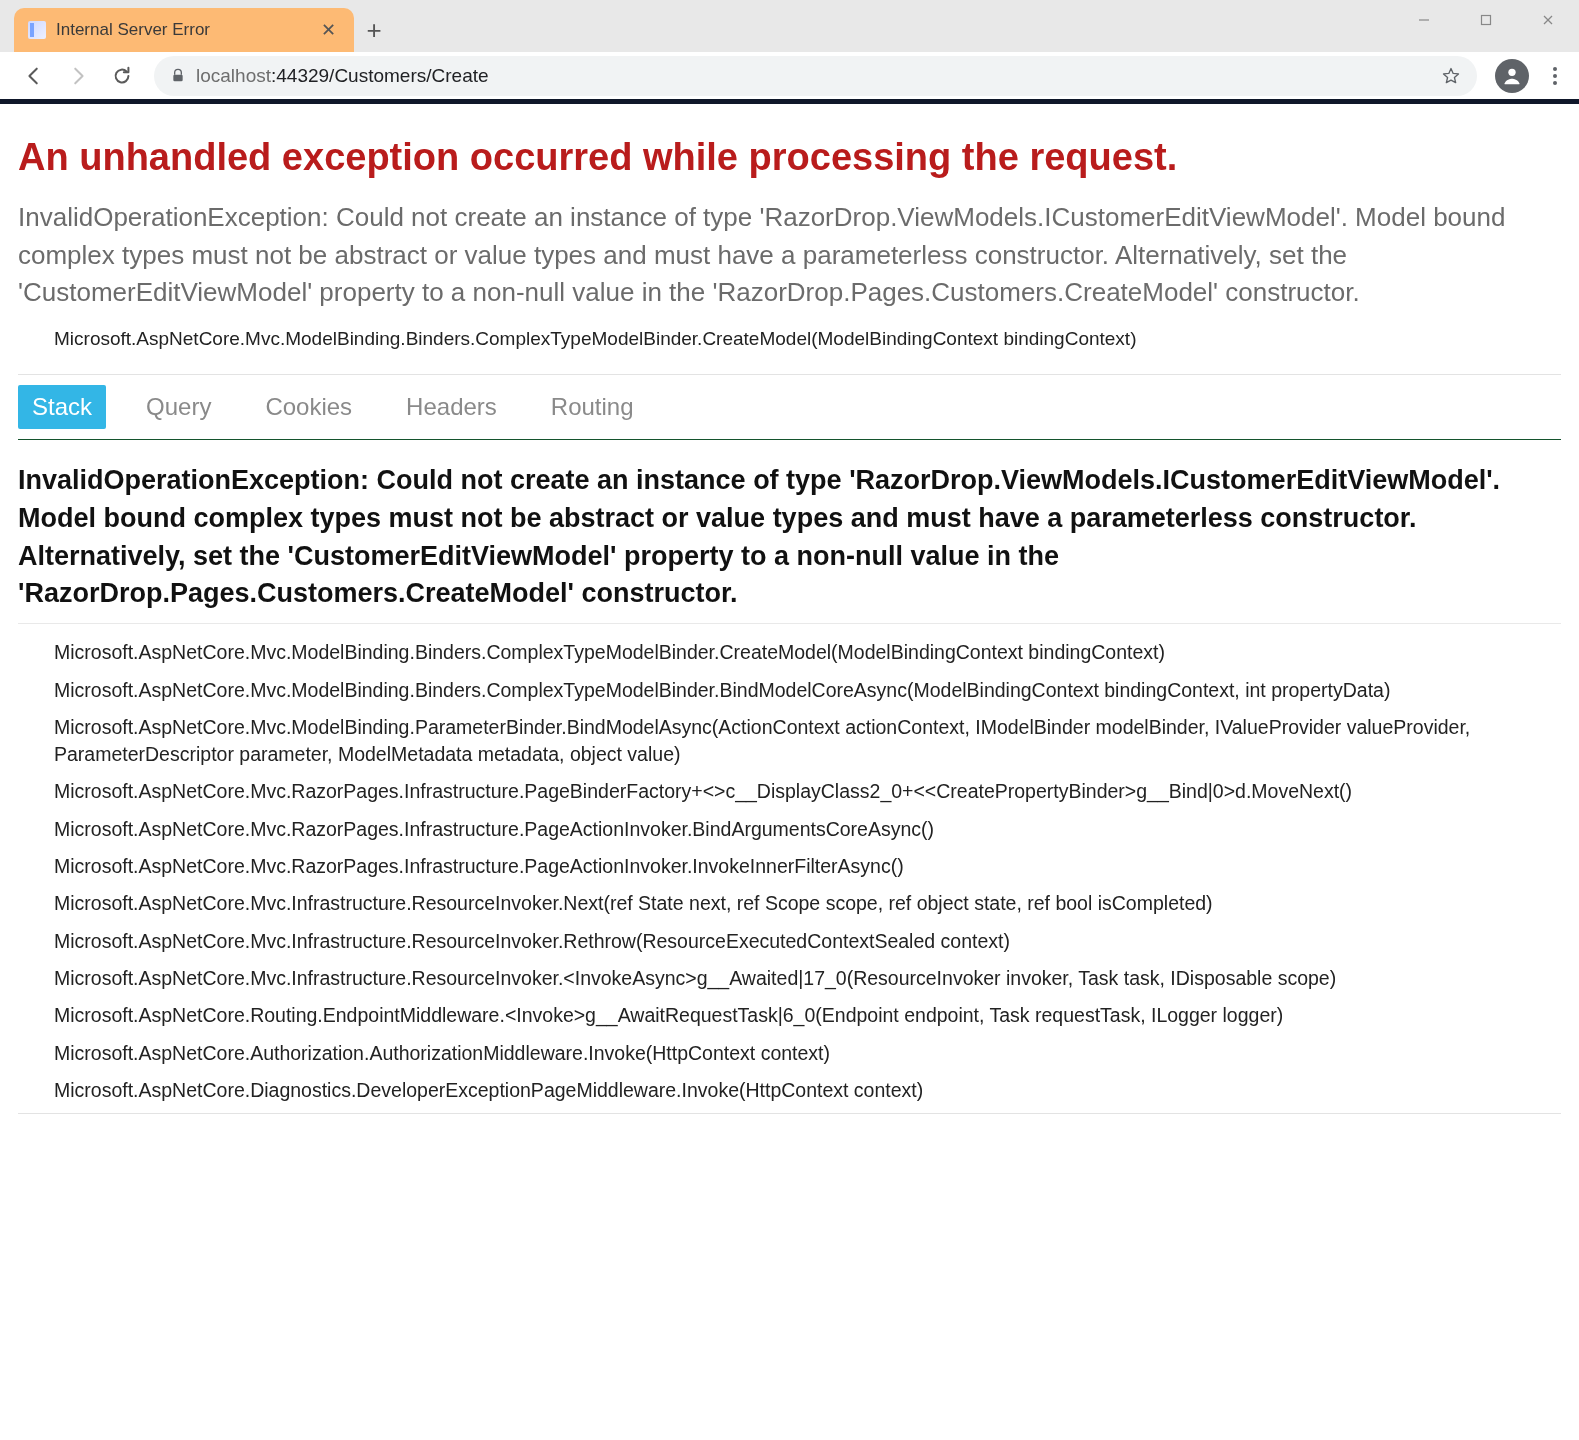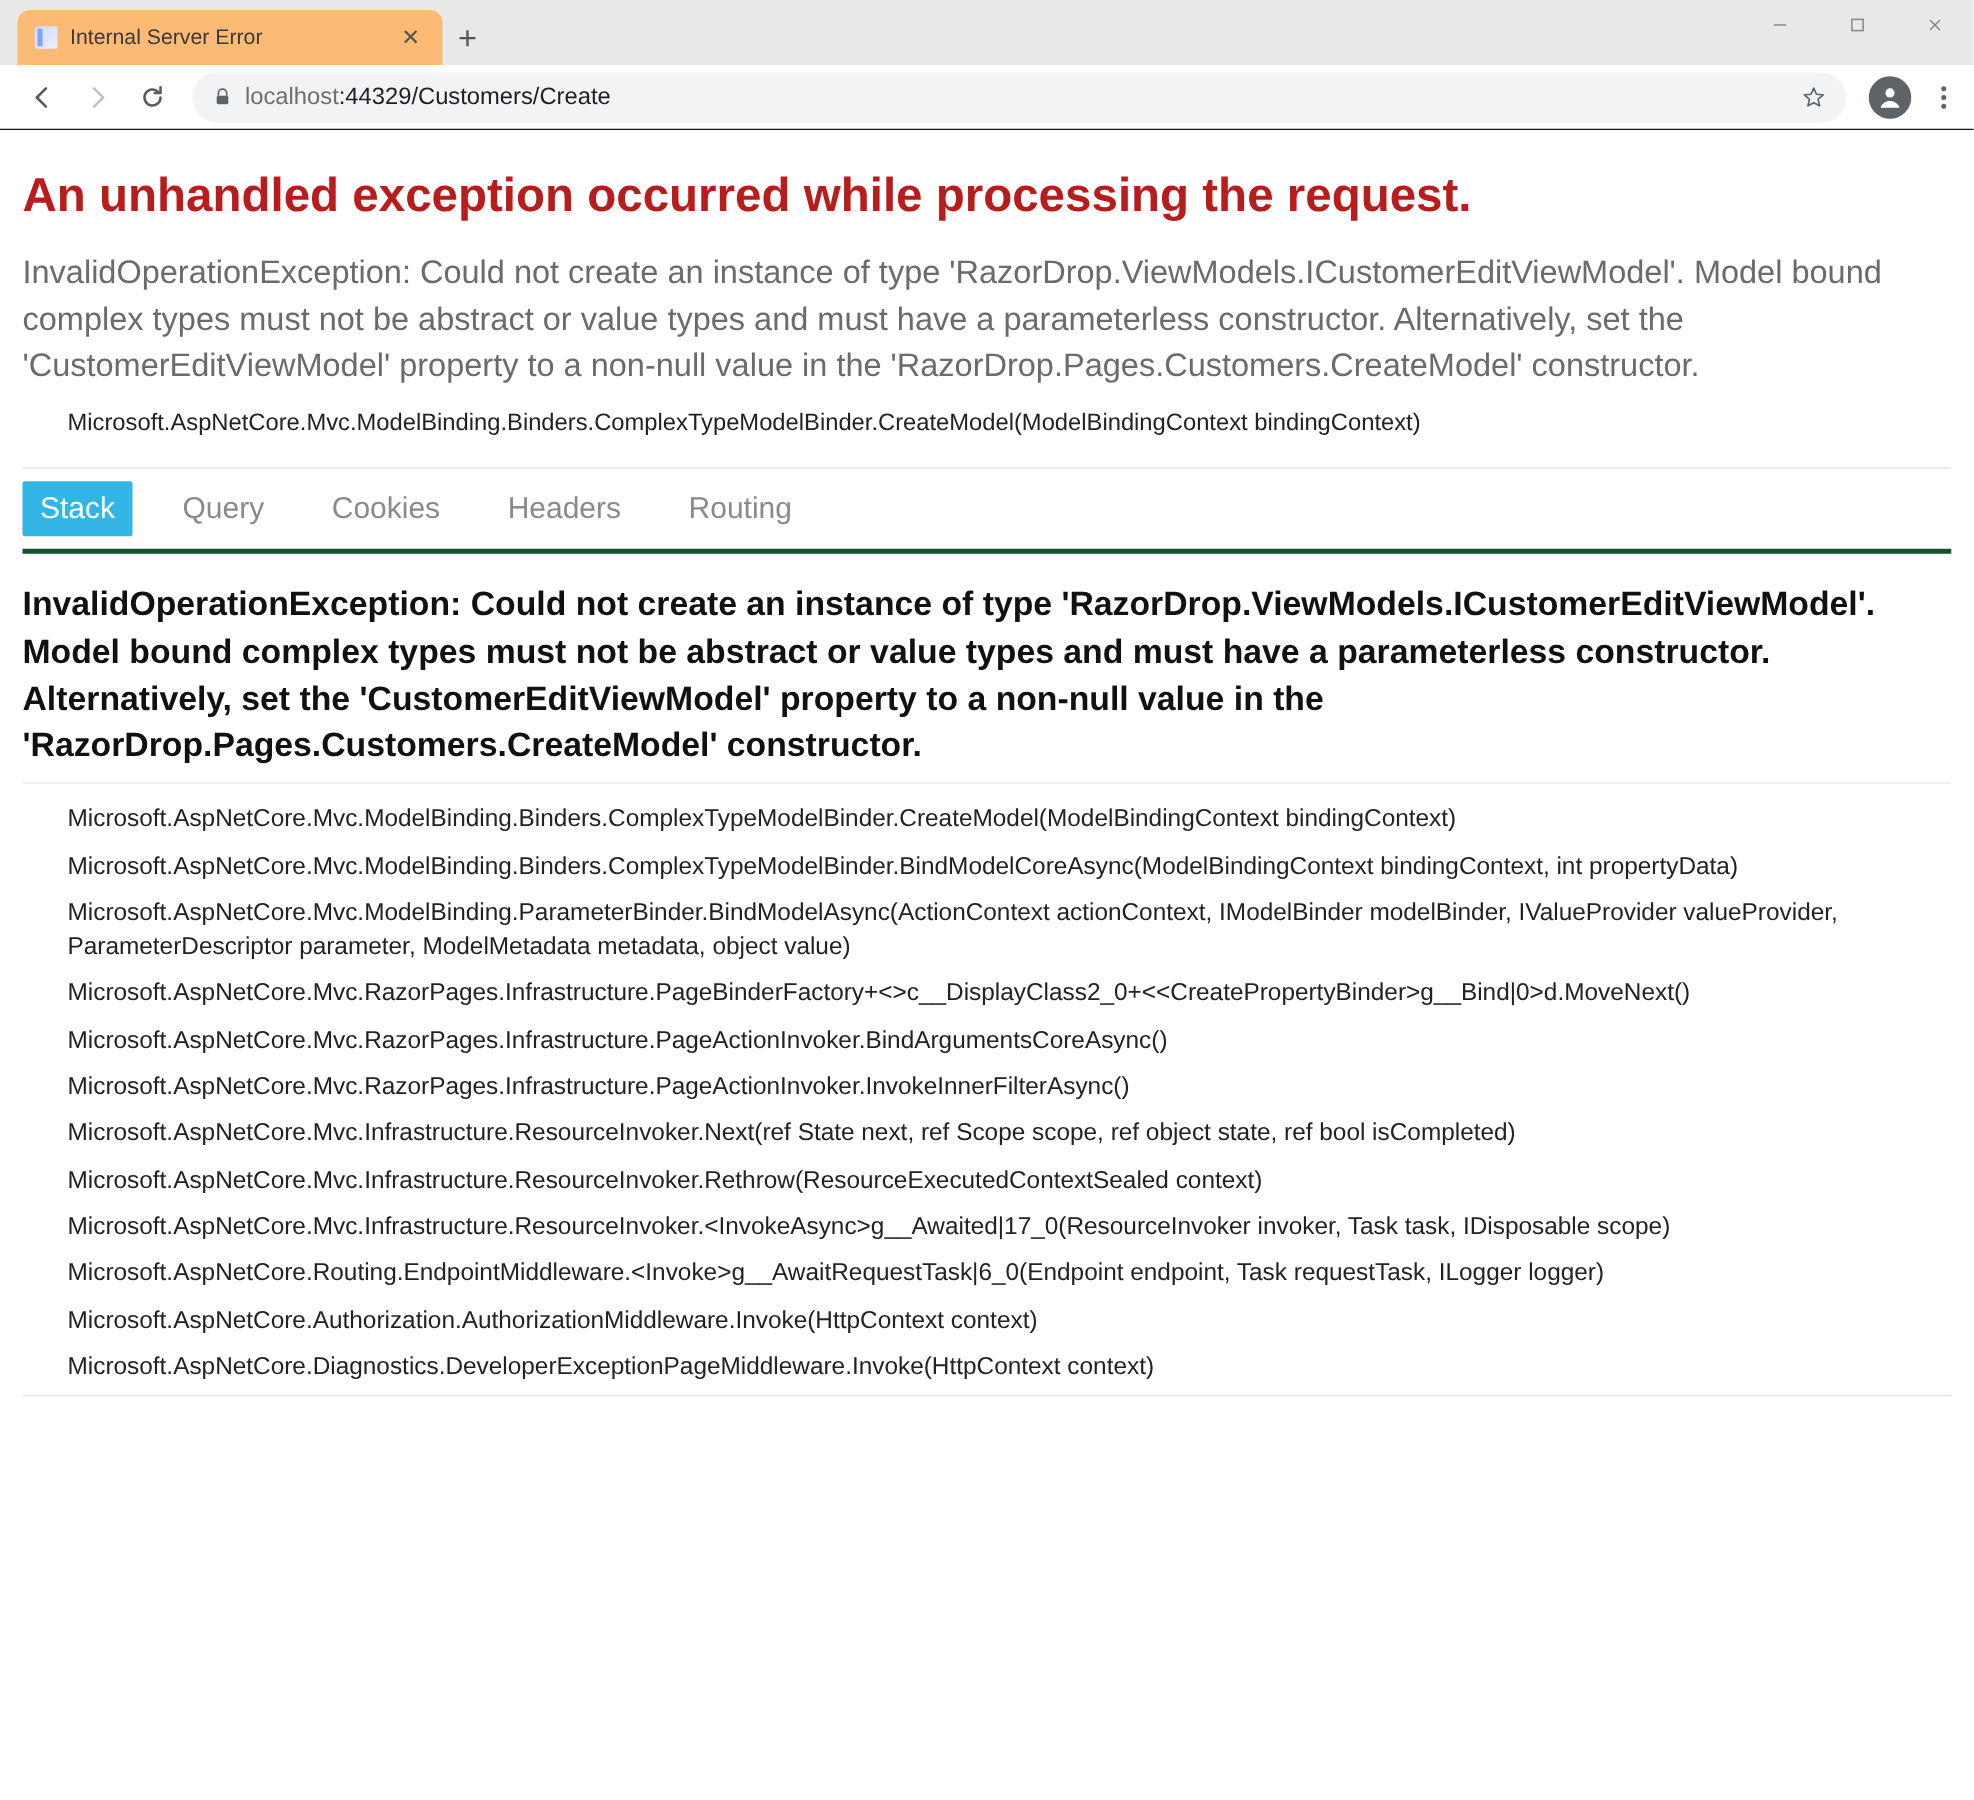--- a/index.html
+++ b/index.html
@@ -13,41 +13,41 @@
   .winbtn svg { display: block; }
 
   .tab { background: #fdba74; border-top-left-radius: 10px; border-top-right-radius: 10px; height: 44px; margin-top: 8px; margin-left: 14px; padding: 0 14px; display: flex; align-items: center; gap: 10px; min-width: 340px; position: relative; }
   .tab .favicon { width: 18px; height: 18px; background: linear-gradient(135deg,#cfd8ff,#eef0ff); border-radius: 2px; position: relative; }
   .tab .favicon::after{content:"";position:absolute;left:2px;top:2px;width:4px;height:14px;background:#7aa3ff;}
   .tab .title { font-size: 17px; color: #3a3a3a; flex: 1; }
   .tab .close { color: #555; font-size: 18px; padding: 0 4px; }
   .newtab { width: 40px; height: 44px; margin-top: 8px; display: flex; align-items: center; justify-content: center; color: #555; font-size: 26px; }
 
   
-  .addrbar { height: 52px; background: #fff; border-bottom: 1px solid #0f172a; display: flex; align-items: center; padding: 0 10px 0 16px; gap: 8px; }
+  .addrbar { height: 52px; background: #fff; border-bottom: 5px solid #0f172a; display: flex; align-items: center; padding: 0 10px 0 16px; gap: 8px; }
   .navicon { width: 36px; height: 36px; display: flex; align-items: center; justify-content: center; color: #5a5a5a; border-radius: 50%; }
   .navicon.disabled { color: #b5b5b5; }
   .url-pill { flex: 1; height: 40px; background: #f1f3f4; border-radius: 20px; display: flex; align-items: center; padding: 0 16px; gap: 10px; color: #202124; font-size: 19px; margin-left: 6px; }
   .url-pill .lock { color: #5f6368; display:flex; align-items:center; }
   .url-host-muted { color: #6e6e6e; }
   .url-path { color: #202124; }
   .url-pill .star { margin-left: auto; color: #5f6368; display:flex;align-items:center; }
   .avatar { width: 34px; height: 34px; border-radius: 50%; background: #5f6368; display: flex; align-items: center; justify-content: center; margin-left: 10px; }
   .avatar svg { fill: #fff; }
   .kebab { width: 28px; height: 34px; display: flex; align-items: center; justify-content: center; color: #5f6368; margin-left: 4px; }
 
   
   .page { padding: 18px 18px 0 18px; color: #222; }
   h1.title { font-size: 38px; font-weight: 700; margin: 14px 0 20px 0; color: #b91c1c; }
   .summary { font-size: 26px; color: #6b6b6b; line-height: 1.45; margin: 0 0 8px 0; }
   .frame0 { font-size: 19px; color: #222; padding: 8px 0 14px 36px; }
   hr.sep { border: none; border-top: 1px solid #e3e3e3; margin: 10px 0 0 0; }
 
   
-  .tabsrow { display: flex; gap: 26px; align-items: center; padding: 10px 0; border-bottom: 4px solid #14532d; }
+  .tabsrow { display: flex; gap: 26px; align-items: center; padding: 10px 0; border-bottom: 1px solid #14532d; }
   .dtab { font-size: 24px; color: #8a8a8a; padding: 8px 14px; }
   .dtab.active { background: #33b6e6; color: #fff; border-radius: 2px; }
 
   
   h2.detail { font-size: 27px; font-weight: 700; color: #111; margin: 22px 0 10px 0; line-height: 1.4; }
   hr.sep2 { border: none; border-top: 1px solid #e9e9e9; margin: 6px 0 10px 0; }
 
   ul.stack { list-style: none; padding: 0 0 0 36px; margin: 0; }
   ul.stack li { font-size: 19.5px; color: #222; line-height: 1.4; padding: 5px 0; }
 

